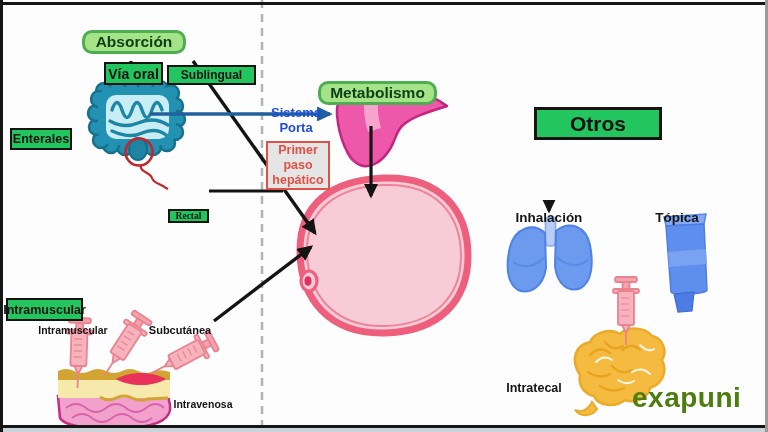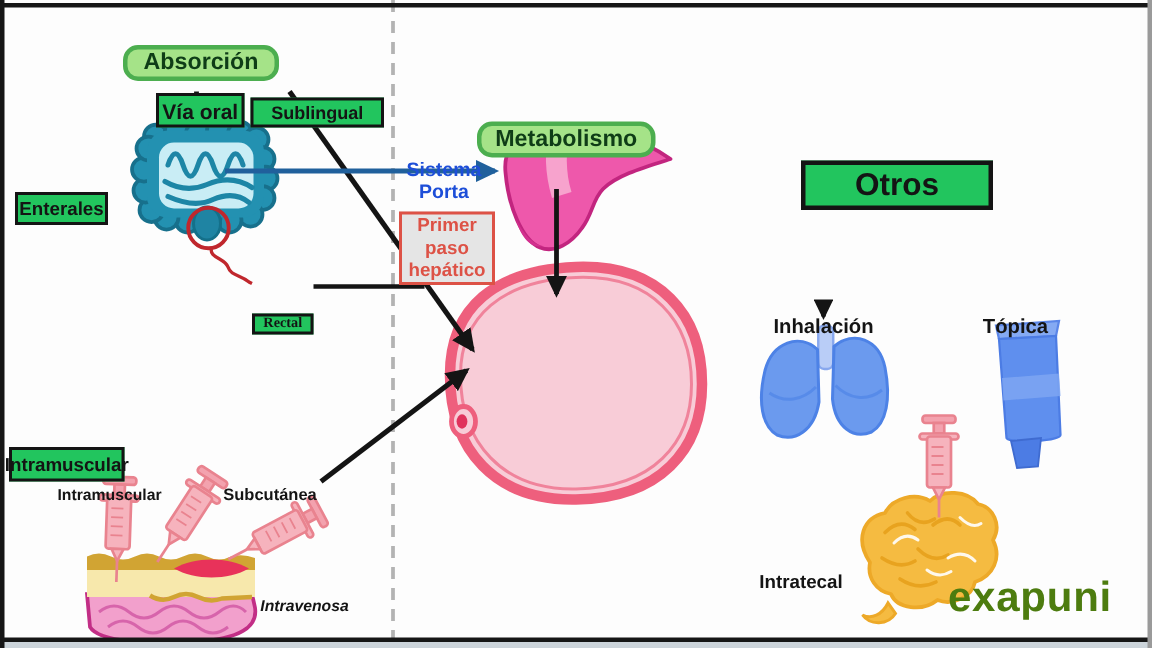--- a/index.html
+++ b/index.html
@@ -191,21 +191,21 @@
   <div class="lbl box" style="left:10px;top:103px;width:62px;height:22px;font-size:12.5px;border-width:2.5px;">Enterales</div>
   <div class="lbl box" style="left:168px;top:184px;width:41px;height:14px;font-size:9.5px;font-family:Liberation Serif, serif;">Rectal</div>
   <div class="lbl box" style="left:6px;top:273px;width:77px;height:23px;font-size:12.5px;border-width:2.5px;">Intramuscular</div>
 
   <div class="lbl plain blue-text" style="left:260px;top:81px;width:72px;height:30px;font-size:13px;">Sistema Porta</div>
 
   <div class="lbl red-box" style="left:266px;top:116px;width:64px;height:49px;font-size:12.5px;padding:2px;">Primer paso hepático</div>
 
   <div class="lbl plain" style="left:38px;top:299px;width:70px;height:12px;font-size:10.5px;">Intramuscular</div>
   <div class="lbl plain" style="left:150px;top:299px;width:60px;height:12px;font-size:11px;">Subcutánea</div>
-  <div class="lbl plain" style="left:174px;top:373px;width:58px;height:12px;font-size:10.5px;font-style:italic;">Intravenosa</div>
+  <div class="lbl plain" style="left:174px;top:373px;width:58px;height:12px;font-size:10.5px;">Intravenosa</div>
   <div class="lbl plain" style="left:509px;top:184px;width:80px;height:16px;font-size:13.5px;">Inhalación</div>
   <div class="lbl plain" style="left:648px;top:184px;width:58px;height:16px;font-size:13.5px;">Tópica</div>
   <div class="lbl plain" style="left:500px;top:356px;width:68px;height:14px;font-size:12.5px;">Intratecal</div>
 
   <div class="logo" style="left:632px;top:382px;font-size:28px;">exapuni</div>
 
   <div class="frame" style="left:0;top:2px;width:768px;height:3px;background:#161616;"></div>
   <div class="frame" style="left:0;top:425px;width:768px;height:3px;background:#161616;"></div>
   <div class="frame" style="left:0;top:428px;width:768px;height:4px;background:#ccd4da;"></div>
   <div class="frame" style="left:0;top:0;width:3px;height:432px;background:#161616;"></div>

